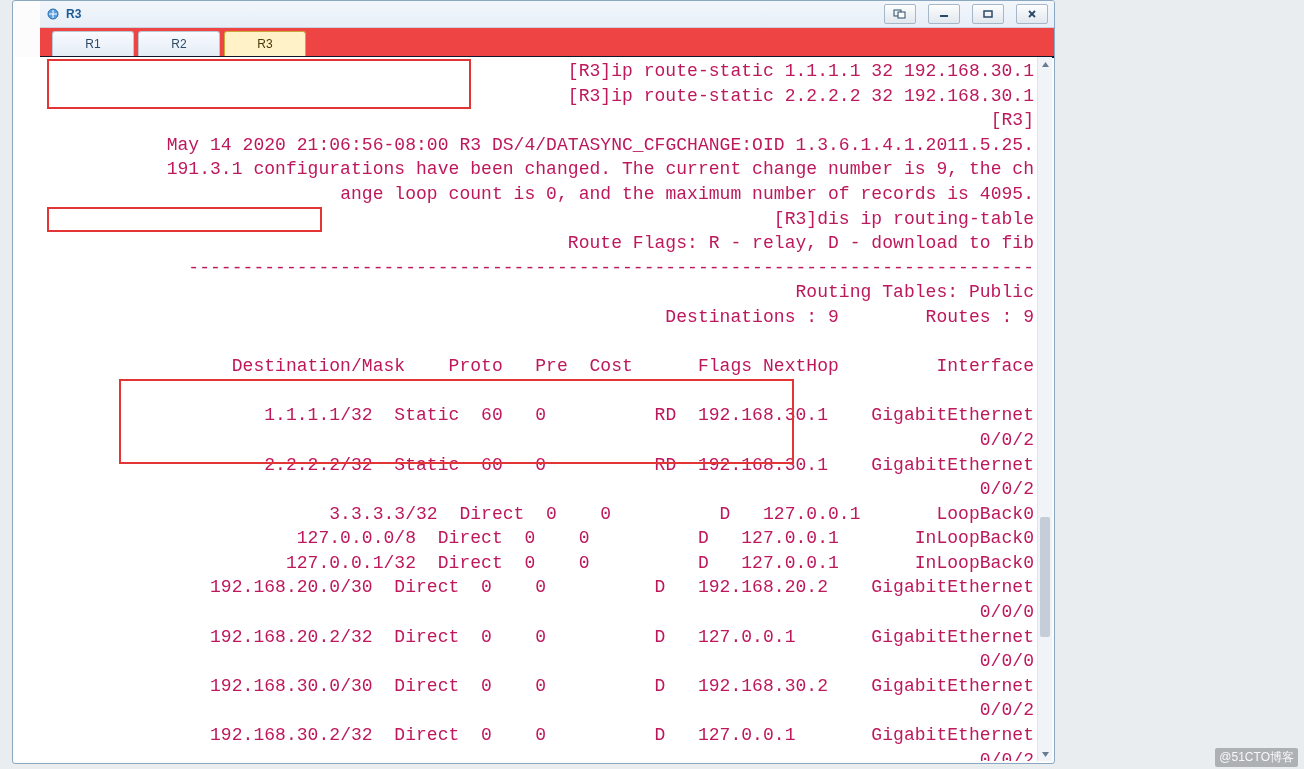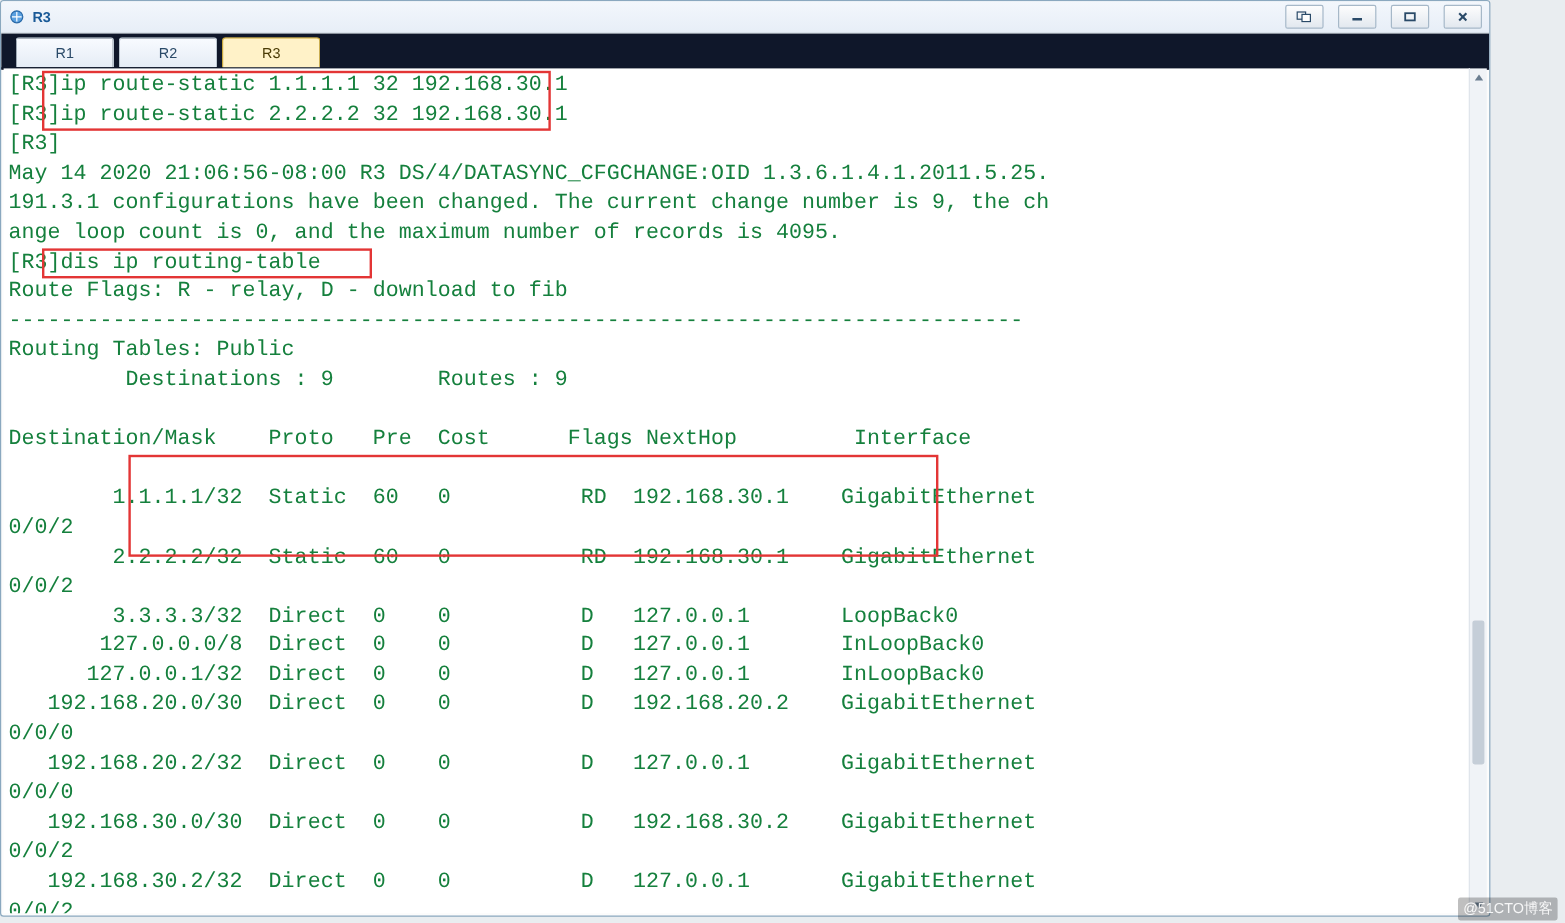--- a/index.html
+++ b/index.html
@@ -8,28 +8,29 @@
     width: 1304px;
     height: 769px;
     background: #e9edf0;
     font-family: "Segoe UI", Tahoma, sans-serif;
     overflow: hidden;
     position: relative;
   }
   .window {
     position: absolute;
     top: 0;
-    left: 0;
-    width: 1242px;
+    left: 12px;
+    width: 1043px;
     height: 764px;
     border: 1px solid #8aa8bf;
     border-radius: 3px;
     background: #fcfcfc;
     box-sizing: border-box;
     overflow: hidden;
+    padding-left: 27px;
   }
   .titlebar {
     height: 26px;
     background: linear-gradient(#f3f7fc, #e7eef7);
     border-bottom: 1px solid #c7d3de;
     display: flex;
     align-items: center;
     padding: 0 6px;
   }
   .titlebar .app-icon {
@@ -59,21 +60,21 @@
     align-items: center;
     justify-content: center;
     font-size: 11px;
     color: #2a4a68;
     font-weight: bold;
     cursor: pointer;
   }
   .win-btn svg { display:block; }
   .tab-strip {
     height: 28px;
-    background: #0f172a;
+    background: #ef4444;
     border-bottom: 2px solid #0f172a;
     display: flex;
     align-items: flex-end;
     padding-left: 12px;
   }
   .tab {
     min-width: 80px;
     height: 24px;
     border: 1px solid #bcc7d1;
     border-bottom: none;
@@ -92,22 +93,23 @@
     border-color: #c9a83e;
     color: #4a3b05;
   }
   .content {
     position: absolute;
     top: 56px;
     left: 2px;
     right: 16px;
     bottom: 2px;
     background: #fff;
-    color: #15803d;
+    color: #be185d;
     overflow: hidden;
+    text-align: right;
   }
   .terminal {
     font-family: Consolas, "Courier New", monospace;
     font-size: 18px;
     line-height: 24.6px;
     white-space: pre;
     padding: 2px 4px;
     letter-spacing: 0.04px;
   }
   .redbox {

